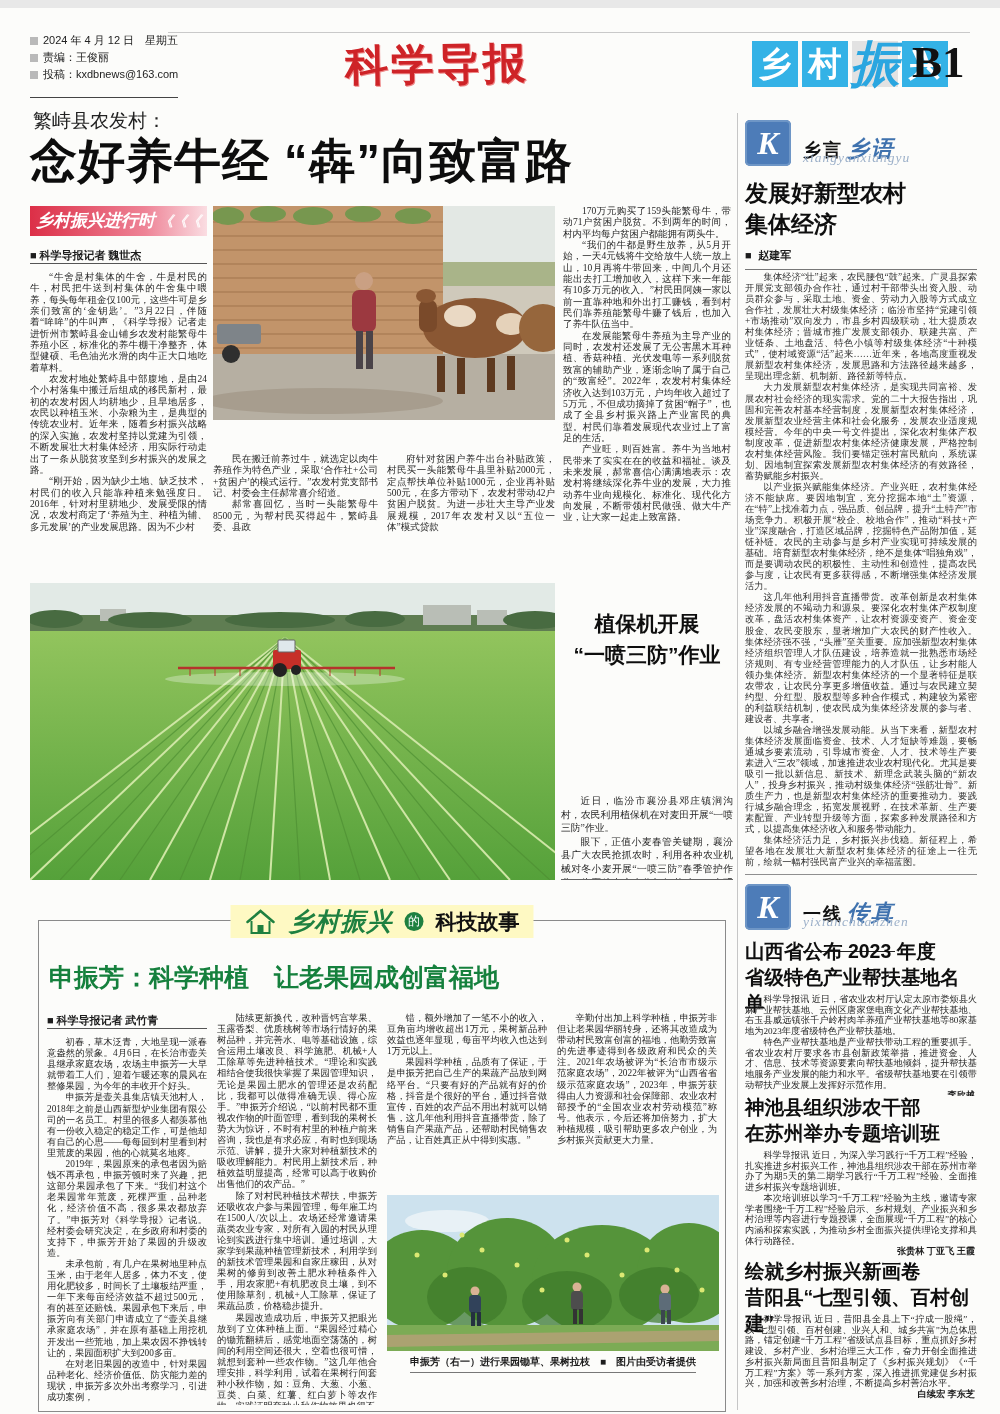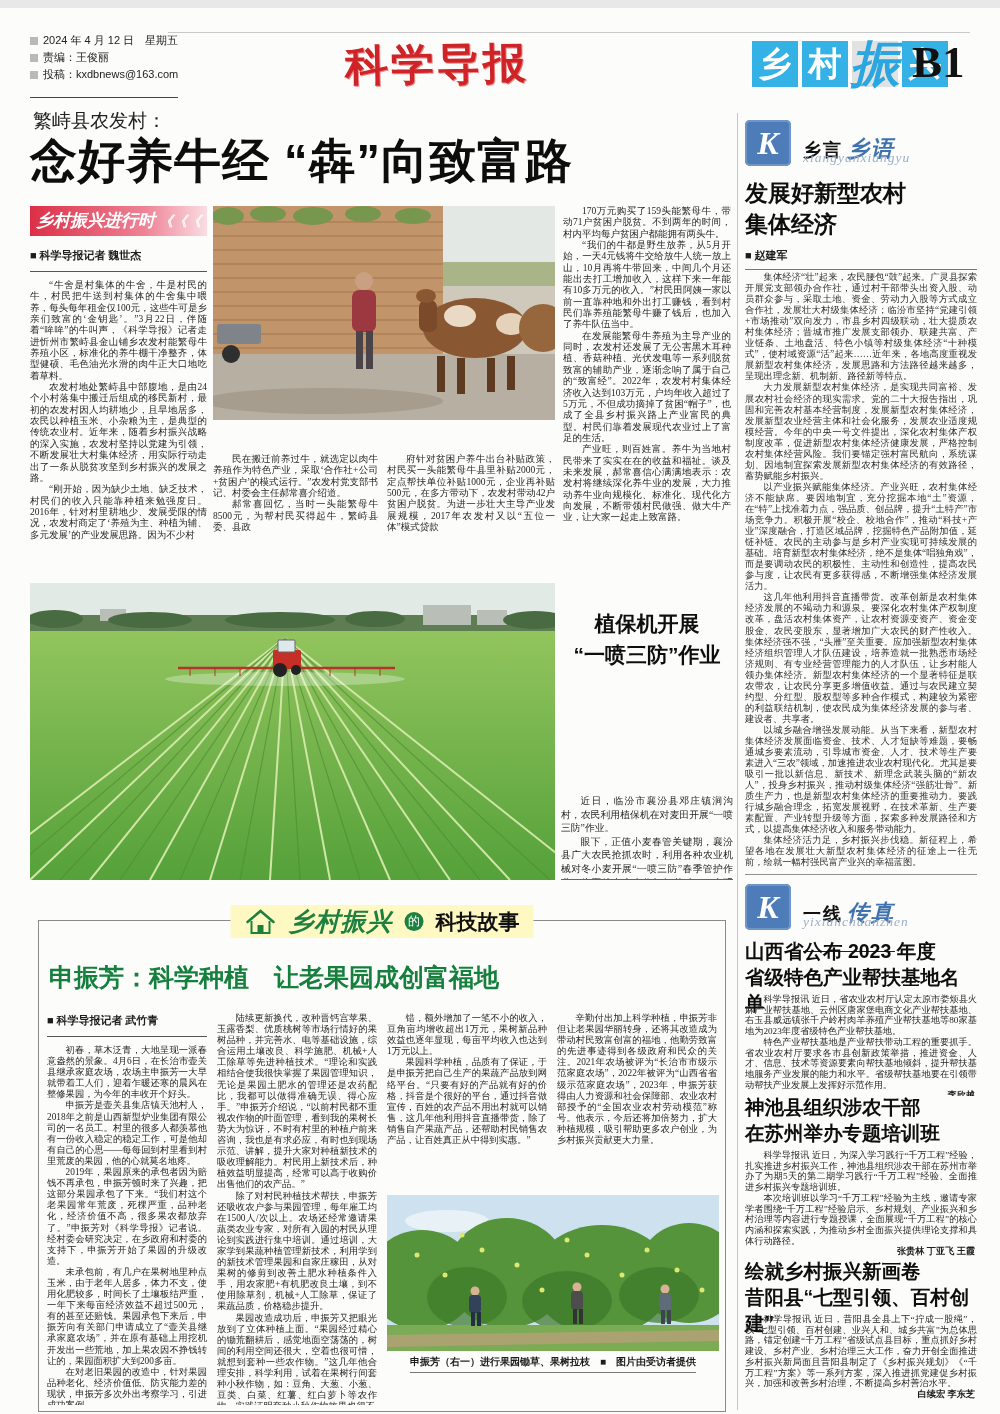--- a/index.html
+++ b/index.html
@@ -18,21 +18,21 @@
   .badge { left:752px; top:33px; display:flex; gap:4px; }
   .tile { width:46px; height:46px; background:#34b2e6; color:#fff; font-weight:bold; font-size:33px; display:flex; align-items:center; justify-content:center; font-family:"Liberation Sans","DejaVu Sans",sans-serif; }
   .tile.script { background:#e2e2e2; color:#2aa6e0; font-size:50px; font-style:italic; font-family:"Liberation Serif","DejaVu Serif",serif; overflow:visible; transform:none; }
   .pageno { left:912px; top:28px; font-size:45px; font-weight:bold; color:#111; }
 
   
   .kicker { left:33px; top:100px; font-size:19px; color:#222; }
   .headline1 { left:30px; top:122px; width:710px; font-size:47px; font-weight:900; letter-spacing:1px; white-space:nowrap; color:#0d0d0d; }
   .banner { height:30px; background:linear-gradient(90deg,#dc2f47 0%,#ee8396 65%,#fadde2 100%); color:#fff; font-style:italic; font-weight:bold; font-size:17px; line-height:30px; padding:0 6px; white-space:nowrap; }
   .banner .arr { font-size:14px; opacity:.9; margin-left:4px; }
-  .byline { font-size:11px; font-weight:bold; border-bottom:1px solid #555; padding-bottom:8px; margin-bottom:8px; white-space:nowrap; }
+  .byline { font-size:11px; font-weight:bold; border-bottom:1px solid #555; padding-bottom:0; margin-bottom:8px; white-space:nowrap; }
   .t { font-size:9.5px; line-height:11.35px; text-align:justify; text-indent:2em; color:#262626; }
   .col { overflow:hidden; }
   .a1c1 { left:30px; top:198px; width:177px; height:374px; }
   .a1c1 .byline { margin-top:12px; }
   .photo1 { left:213px; top:198px; width:342px; height:214px; }
   .cap1 { left:213px; top:417px; width:342px; text-align:right; font-size:10.5px; font-weight:bold; }
   .cap1 span { display:inline-block; border-bottom:1px solid #666; padding-bottom:3px; }
   .a1cA { left:213px; top:446px; width:165px; height:126px; }
   .a1cB { left:387px; top:446px; width:168px; height:126px; }
   .a1c3 { left:563px; top:198px; width:168px; height:376px; }
@@ -62,21 +62,21 @@
 
   
   .vsep { left:737px; top:105px; width:1px; height:1297px; background:#c6c6c6; }
   .sechdr { left:745px; width:232px; height:50px; }
   .klogo { position:absolute; left:0; top:0; width:46px; height:46px; background:#4d7cb8; border-radius:5px; color:#fff; font-weight:bold; font-style:italic; font-size:32px; display:flex; align-items:center; justify-content:center; box-shadow:inset 0 0 0 2px #6e96c6; }
   .secbrand { position:absolute; left:58px; top:14px; border-bottom:1.5px solid #222; padding-bottom:23px; white-space:nowrap; }
   .secbrand .b1 { font-size:18px; font-weight:bold; color:#111; letter-spacing:2px; }
   .secbrand .b2 { font-size:22px; font-weight:bold; font-style:italic; color:#3f72ae; letter-spacing:2px; }
   .pinyin { position:absolute; left:58px; top:30px; font-style:italic; font-size:13.5px; color:#9cb0c9; letter-spacing:1px; }
   .s1head { left:745px; top:170px; width:232px; font-size:23px; font-weight:bold; line-height:31px; font-family:"Liberation Sans","DejaVu Sans",sans-serif; color:#0e0e0e; }
-  .s1by { left:745px; top:240px; width:232px; font-size:11px; font-weight:bold; border-bottom:1px solid #777; padding-bottom:6px; }
+  .s1by { left:745px; top:240px; width:232px; font-size:11px; font-weight:bold; border-bottom:1px solid #777; padding-bottom:6px;font-family:Liberation Mono, monospace; }
   .s1body { left:745px; top:264px; width:232px; height:598px; overflow:hidden; }
   .s1body .t { font-size:9.3px; line-height:11.05px; color:#2e2e2e; }
   .hsep { left:745px; top:866px; width:232px; height:1px; background:#8f8f8f; }
   .sbart-title { left:745px; width:232px; font-size:19.5px; font-weight:bold; line-height:26px; font-family:"Liberation Sans","DejaVu Sans",sans-serif; color:#0e0e0e; }
   .sbart-body { left:745px; width:232px; overflow:hidden; }
   .sbart-body .t { font-size:9.2px; line-height:10.7px; }
   .sig { text-align:right; font-size:9.2px; font-weight:bold; line-height:11px; padding-right:2px; }
 </style>
 </head>
 <body>

